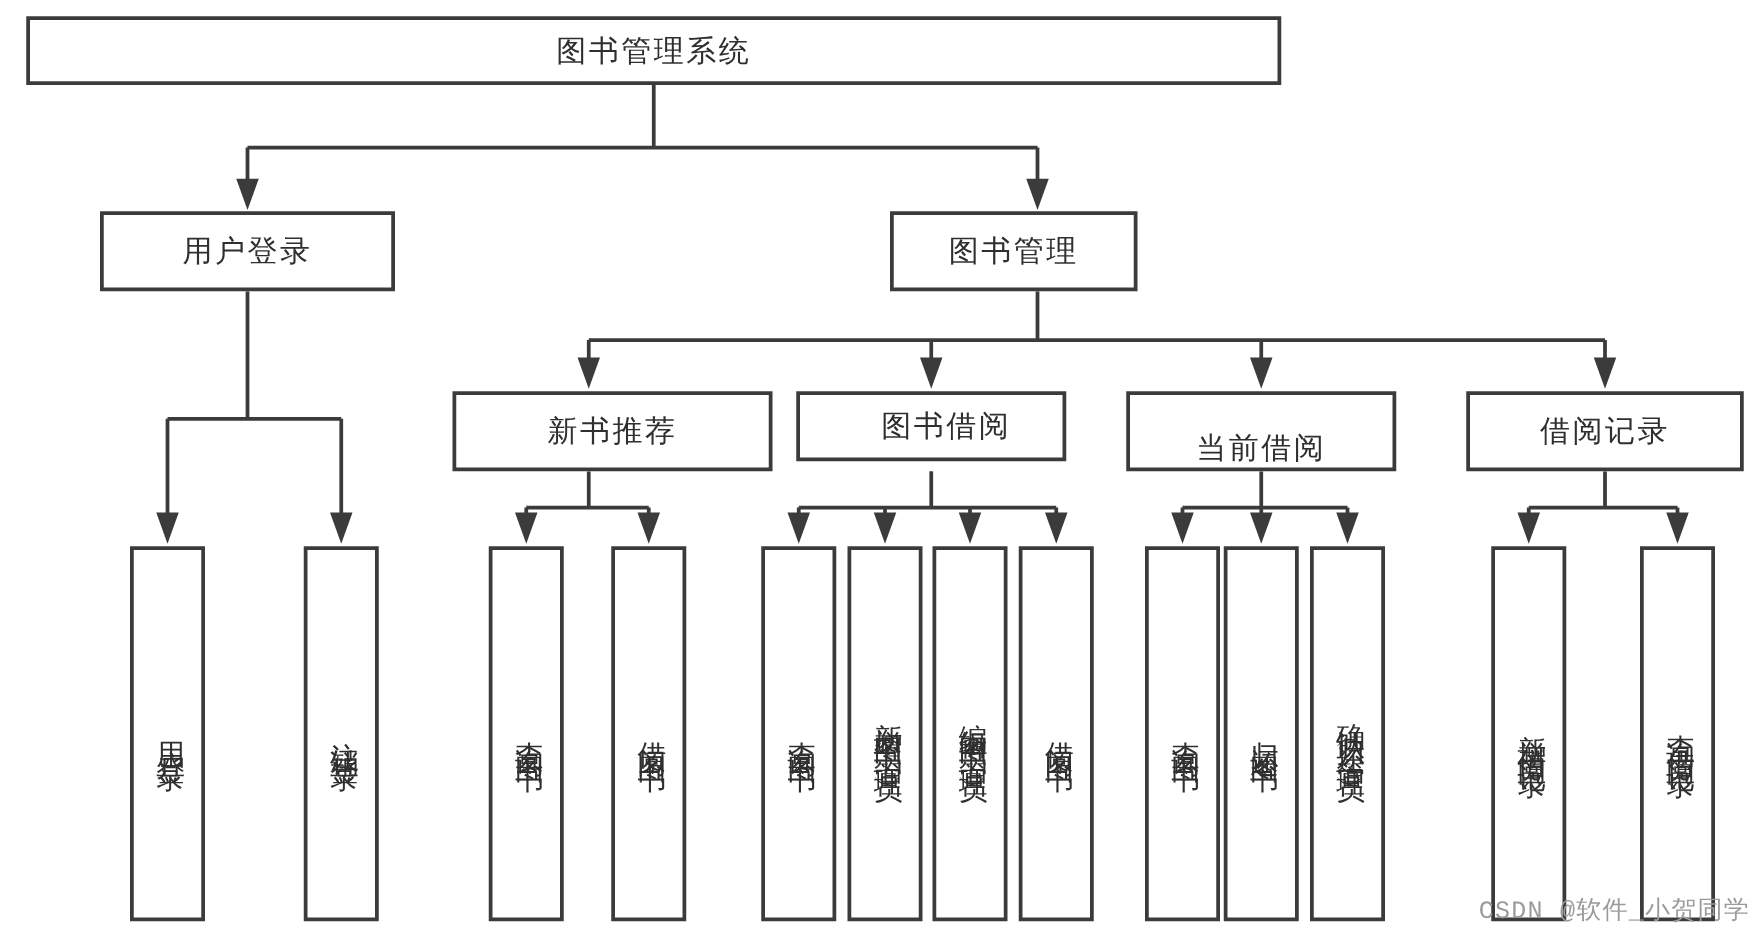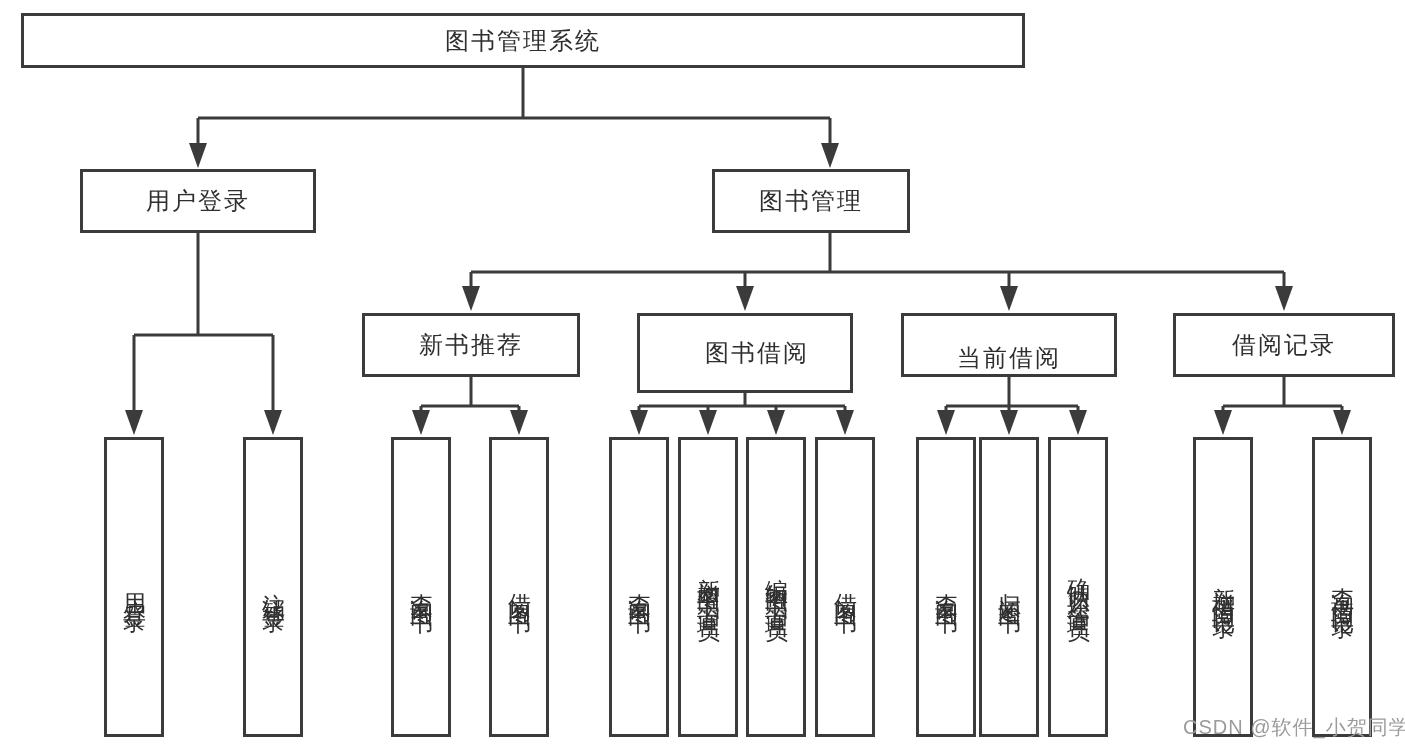--- a/index.html
+++ b/index.html
@@ -1,18 +1,18 @@
 <!DOCTYPE html>
 <html><head>
 <meta charset="utf-8">
 <style>
   html,body{margin:0;padding:0;background:#ffffff;}
   #stage{
     position:relative;width:1405px;height:747px;background:#ffffff;
-    font-family:Liberation Sans, sans-serif;color:#2f2f2f;overflow:hidden;
+    font-family:Liberation Mono, monospace;color:#2f2f2f;overflow:hidden;
   }
   #wires{position:absolute;left:0;top:0;width:1405px;height:747px;}
   .node{
     position:absolute;background:#ffffff;border:3px solid #3b3b3b;box-sizing:border-box;
     display:flex;align-items:center;justify-content:center;
   }
   .hlabel{font-size:24px;letter-spacing:2px;white-space:nowrap;}
   .leaf{width:60px;top:437px;height:300px;}
   .vlabel{
     writing-mode:vertical-rl;font-size:23px;line-height:1.3;letter-spacing:6px;
@@ -75,24 +75,24 @@
     <span class="hlabel">图书管理系统</span>
   </div>
 
   <div class="node" style="left:80px;top:169px;width:236px;height:64px;">
     <span class="hlabel">用户登录</span>
   </div>
   <div class="node" style="left:712px;top:169px;width:198px;height:64px;">
     <span class="hlabel">图书管理</span>
   </div>
 
-  <div class="node" style="left:362px;top:313px;width:218px;height:64px;">
+  <div class="node" style="left:362px;top:313px;width:256px;height:64px;">
     <span class="hlabel">新书推荐</span>
   </div>
-  <div class="node" style="left:637px;top:313px;width:216px;height:80px;padding-left:24px;">
+  <div class="node" style="left:637px;top:313px;width:216px;height:56px;padding-left:24px;">
     <span class="hlabel">图书借阅</span>
   </div>
   <div class="node" style="left:901px;top:313px;width:216px;height:64px;align-items:flex-end;">
     <span class="hlabel">当前借阅</span>
   </div>
   <div class="node" style="left:1173px;top:313px;width:222px;height:64px;">
     <span class="hlabel">借阅记录</span>
   </div>
 
   <div class="node leaf" style="left:104px;">

